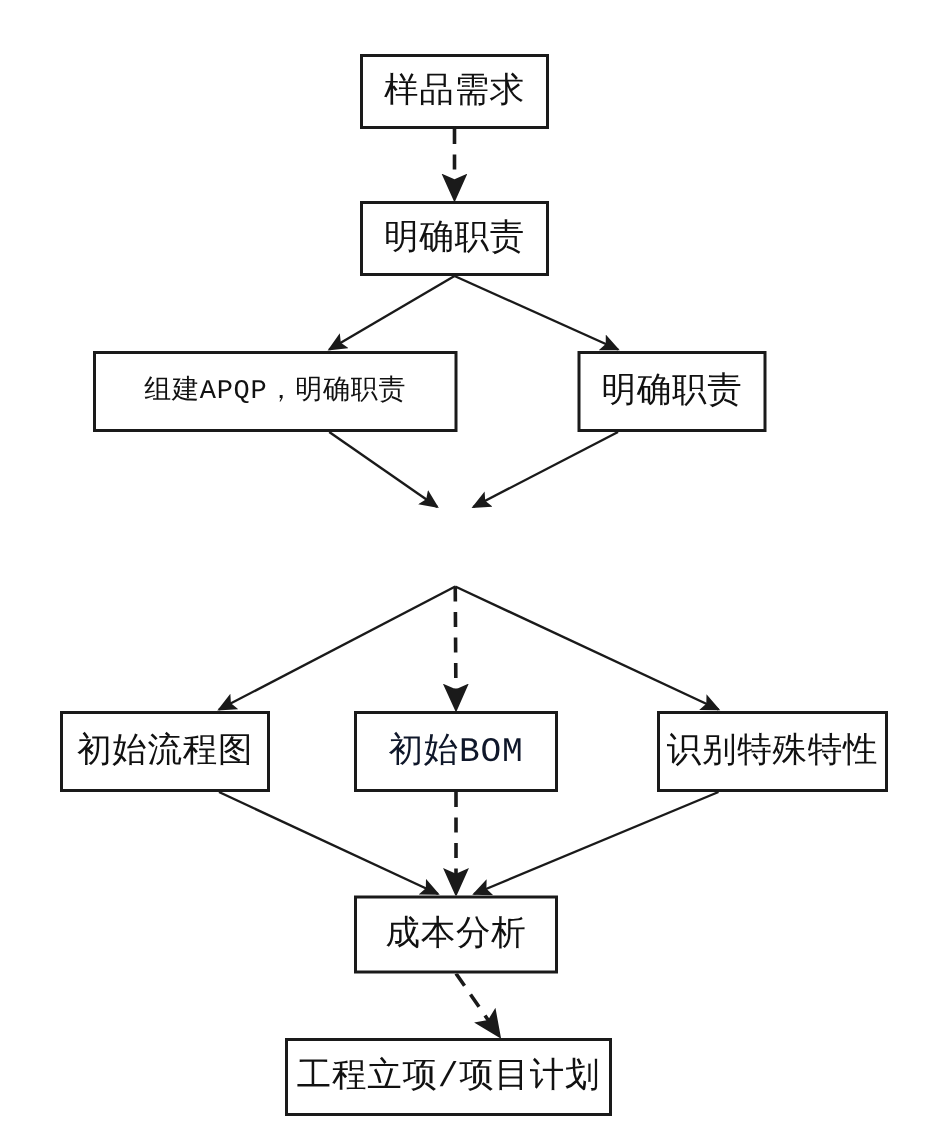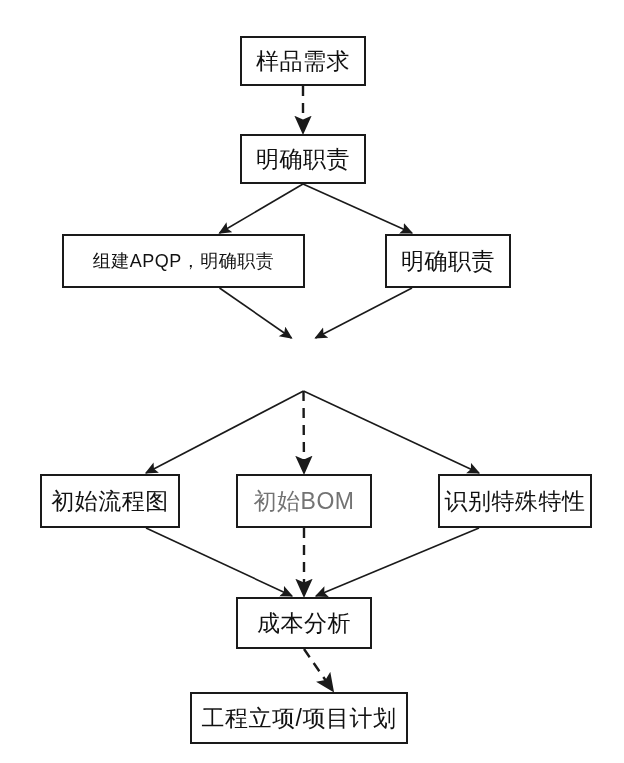--- a/index.html
+++ b/index.html
@@ -37,21 +37,21 @@
     justify-content: center;
     text-align: center;
     color: #111111;
     line-height: 1;
     letter-spacing: 0.5px;
     white-space: nowrap;
   }
   .node-label {
     display: inline-block;
     font-size: 23px;
-    font-family: Liberation Sans, sans-serif;
+    font-family: Liberation Mono, monospace;
   }
 </style>
 </head>
 <body>
 
 <div id="flowchart-root">
 
   <svg id="flow-svg" viewBox="0 0 624 763" xmlns="http://www.w3.org/2000/svg">
     <defs>
       <marker id="arrowhead" markerWidth="9" markerHeight="9" refX="7.2" refY="3.6" orient="auto" markerUnits="strokeWidth">
@@ -82,21 +82,21 @@
   </div>
   <div class="node-box" style="left: 62px; top: 234px; width: 243px; height: 54px; border-color: rgb(26, 26, 26); color: rgb(17, 17, 17);">
     <span class="node-label" style="font-size: 18px;">组建APQP，明确职责</span>
   </div>
   <div class="node-box" style="left: 385px; top: 234px; width: 126px; height: 54px; border-color: rgb(26, 26, 26); color: rgb(17, 17, 17);">
     <span class="node-label" style="font-size: 23px;">明确职责</span>
   </div>
   <div class="node-box" style="left: 40px; top: 474px; width: 140px; height: 54px; border-color: rgb(26, 26, 26); color: rgb(17, 17, 17);">
     <span class="node-label" style="font-size: 23px;">初始流程图</span>
   </div>
-  <div class="node-box" style="left: 236px; top: 474px; width: 136px; height: 54px; border-color: rgb(26, 26, 26); color: #737373;">
+  <div class="node-box" style="left: 236px; top: 474px; width: 136px; height: 54px; border-color: rgb(26, 26, 26); color: #0f172a;">
     <span class="node-label" style="font-size: 23px;">初始BOM</span>
   </div>
   <div class="node-box" style="left: 438px; top: 474px; width: 154px; height: 54px; border-color: rgb(26, 26, 26); color: rgb(17, 17, 17);">
     <span class="node-label" style="font-size: 23px; text-align: right;">识别特殊特性</span>
   </div>
   <div class="node-box" style="left: 236px; top: 597px; width: 136px; height: 52px; border-color: rgb(26, 26, 26); color: rgb(17, 17, 17);">
     <span class="node-label" style="font-size: 23px;">成本分析</span>
   </div>
   <div class="node-box" style="left: 190px; top: 692px; width: 218px; height: 52px; border-color: rgb(26, 26, 26); color: rgb(17, 17, 17);">
     <span class="node-label" style="font-size: 23px;">工程立项/项目计划</span>

